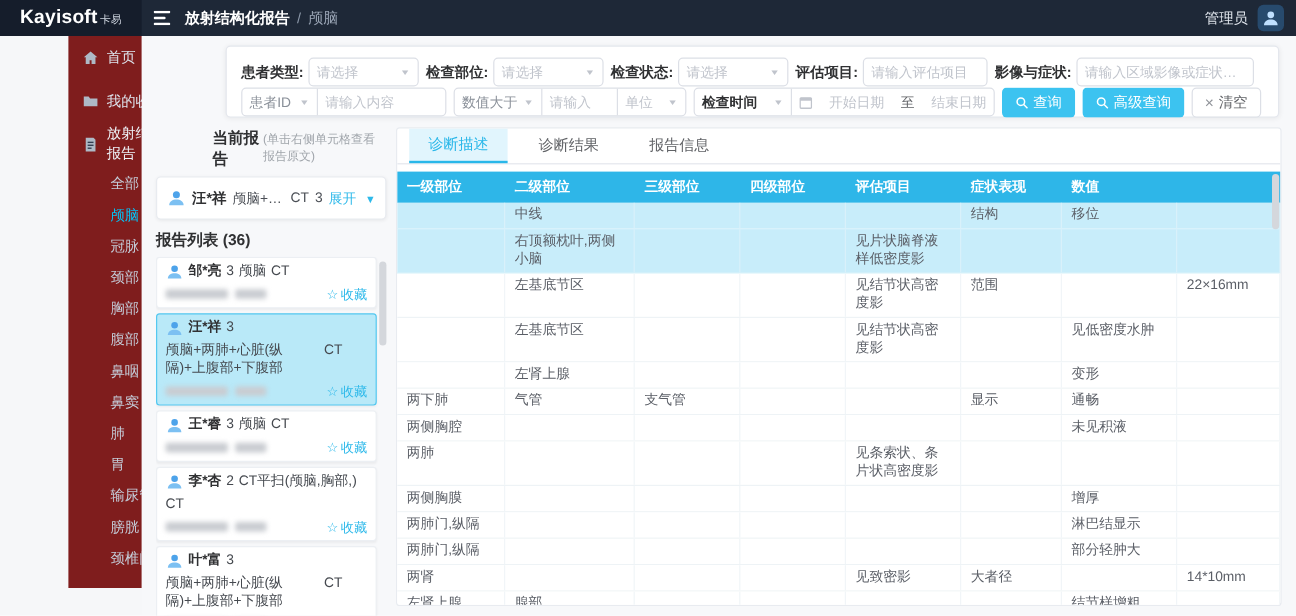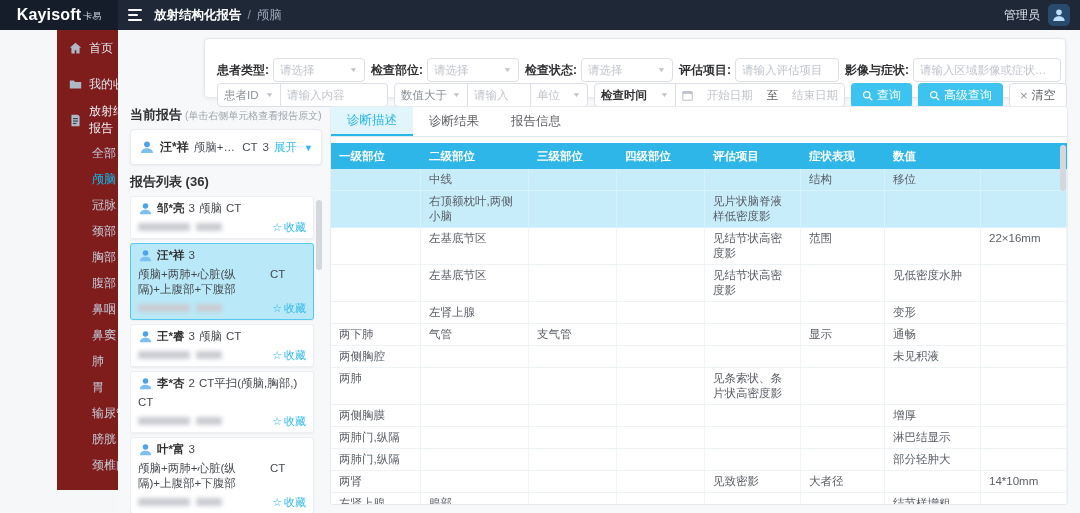--- a/index.html
+++ b/index.html
@@ -26,41 +26,41 @@
   .side-item .sicon { width:13px; height:13px; flex:0 0 auto; display:flex; }
   .side-caret { margin-left:auto; margin-right:8px; color:#aab4c2; font-size:9px; transform:scaleY(0.8); }
   .side-sub { padding:2px 0 4px 0; }
   .sub-item { height:26px; line-height:26px; padding-left:35px; font-size:12px; color:#c4ccd8; cursor:pointer; }
   .sub-item.active { color:#00c6fb; }
 
   
   .main { position:absolute; left:118px; top:30px; width:962px; height:483px; background:#f7f8fa; }
 
   
-  .filter-card { position:absolute; left:86px; top:8px; right:14px; height:60px; background:#fff; border:1px solid #e4e7ed; border-radius:4px; box-shadow:0 1px 4px rgba(0,0,0,0.06); padding:18px 12px; }
+  .filter-card { position:absolute; left:70px; top:8px; right:14px; height:60px; background:#fff; border:1px solid #e4e7ed; border-radius:4px; box-shadow:0 1px 4px rgba(0,0,0,0.06); padding:8px 12px; }
   .f-row { display:flex; align-items:center; gap:6px; height:24px; margin:1px 0; white-space:nowrap; }
   .f-item { display:flex; align-items:center; gap:4px; }
   .f-label { font-weight:bold; font-size:12px; color:#303133; }
   .sel,.inp { height:24px; border:1px solid #dcdfe6; border-radius:4px; background:#fff; display:flex; align-items:center; padding:0 6px; color:#c0c4cc; font-size:11.5px; }
   .sel { justify-content:space-between; }
   .ph { color:#c0c4cc; overflow:hidden; text-overflow:ellipsis; }
   .caret { color:#c0c4cc; font-size:9px; margin-left:4px; transform:scaleY(0.75); }
   .group { display:flex; align-items:center; height:24px; border:1px solid #dcdfe6; border-radius:4px; background:#fff; }
   .group .gsel { display:flex; align-items:center; justify-content:space-between; padding:0 6px; color:#8a9099; font-size:11.5px; height:100%; }
   .group .gdiv { width:1px; height:100%; background:#dcdfe6; }
   .group .ginp { display:flex; align-items:center; gap:4px; padding:0 6px; color:#c0c4cc; font-size:11.5px; }
   .gsel.dark { color:#303133; font-weight:bold; }
   .btn { height:25px; border-radius:4px; display:flex; align-items:center; gap:4px; padding:0 10px; font-size:12px; cursor:pointer; border:1px solid transparent; }
   .btn.primary { background:#3cc3f0; color:#fff; }
   .btn.plain { background:#fff; color:#606266; border-color:#dcdfe6; }
   .xicon { font-size:13px; color:#909399; }
 
   
   .left-panel { position:absolute; left:12px; top:76px; width:192px; bottom:0; }
-  .panel-title-row { display:flex; align-items:baseline; gap:3px; }
+  .panel-title-row { display:flex; align-items:baseline; gap:3px;margin-left:47px; }
   .panel-title { font-size:13px; font-weight:bold; color:#303133; }
   .panel-hint { font-size:10px; color:#a0a5ab; }
   .cur-card { margin:5px 0 8px 0; background:#fff; border:1px solid #e8ebf0; border-radius:4px; box-shadow:0 1px 3px rgba(0,0,0,0.06); height:36px; display:flex; align-items:center; gap:5px; padding:0 8px; }
   .cur-name { font-weight:bold; font-size:12px; }
   .cur-parts { flex:1; overflow:hidden; text-overflow:ellipsis; white-space:nowrap; color:#4a4e55; font-size:11.5px; }
   .cur-mod,.cur-cnt { color:#4a4e55; font-size:11.5px; }
   .expand-link { color:#2db9ea; font-size:11.5px; cursor:pointer; white-space:nowrap; }
   .list-title { font-size:13px; font-weight:bold; color:#303133; margin:4px 0 5px 0; }
   .rlist { position:relative; height:318px; overflow:hidden; display:flex; flex-direction:column; gap:4px; padding-right:8px; }
   .r-item { background:#fff; border:1px solid #eceff3; border-radius:3px; box-shadow:0 1px 2px rgba(0,0,0,0.05); padding:4px 7px; cursor:pointer; flex:0 0 auto; }
@@ -73,21 +73,21 @@
   .blur-bar { display:inline-block; height:8px; width:52px; background:#c9ccd1; border-radius:2px; filter:blur(2px); }
   .blur-bar.short { width:26px; }
   .fav { display:flex; align-items:center; gap:2px; color:#2db9ea; font-size:11px; cursor:pointer; }
   .fav .star { font-size:11px; }
   .lscroll { position:absolute; right:0; top:0; width:6px; height:318px; }
   .lscroll .thumb { position:absolute; top:4px; left:0; width:6px; height:70px; background:#d4d7dc; border-radius:3px; }
 
   
   .right-panel { position:absolute; left:212px; top:76px; right:12px; bottom:8px; background:#fff; border:1px solid #e8ebf0; border-radius:3px; overflow:hidden; }
   .tabs { display:flex; align-items:stretch; height:30px; border-bottom:1px solid #e4e7ed; }
-  .tab { padding:0 16px; display:flex; align-items:center; font-size:12.5px; color:#606266; cursor:pointer; }
+  .tab { padding:0 16px; display:flex; align-items:center; font-size:12.5px; color:#606266; cursor:pointer;margin-left:10px; }
   .tab.active { color:#29b7e9; background:#e1f5fd; border-bottom:2px solid #29b7e9; }
   .dtable { position:absolute; left:0; right:0; top:36px; bottom:0; font-size:11.5px; }
   .thead { display:grid; grid-template-columns:90px 108px 88px 88px 96px 84px 96px 1fr; background:#2eb6e8; color:#fff; font-weight:bold; }
   .th { padding:6px 8px; line-height:14px; }
   .tbody { position:relative; }
   .tr { display:grid; grid-template-columns:90px 108px 88px 88px 96px 84px 96px 1fr; border-bottom:1px solid #eef3f6; background:#fff; }
   .tr.hl { background:#c8edfa; border-bottom-color:#d9f2fb; }
   .td { padding:3px 8px; line-height:15px; color:#5a5e66; border-right:1px solid #f1f5f8; min-height:21px; }
   .tr.hl .td { border-right-color:#d9f1fa; }
   .tscroll { position:absolute; right:1px; top:38px; width:6px; bottom:4px; }

